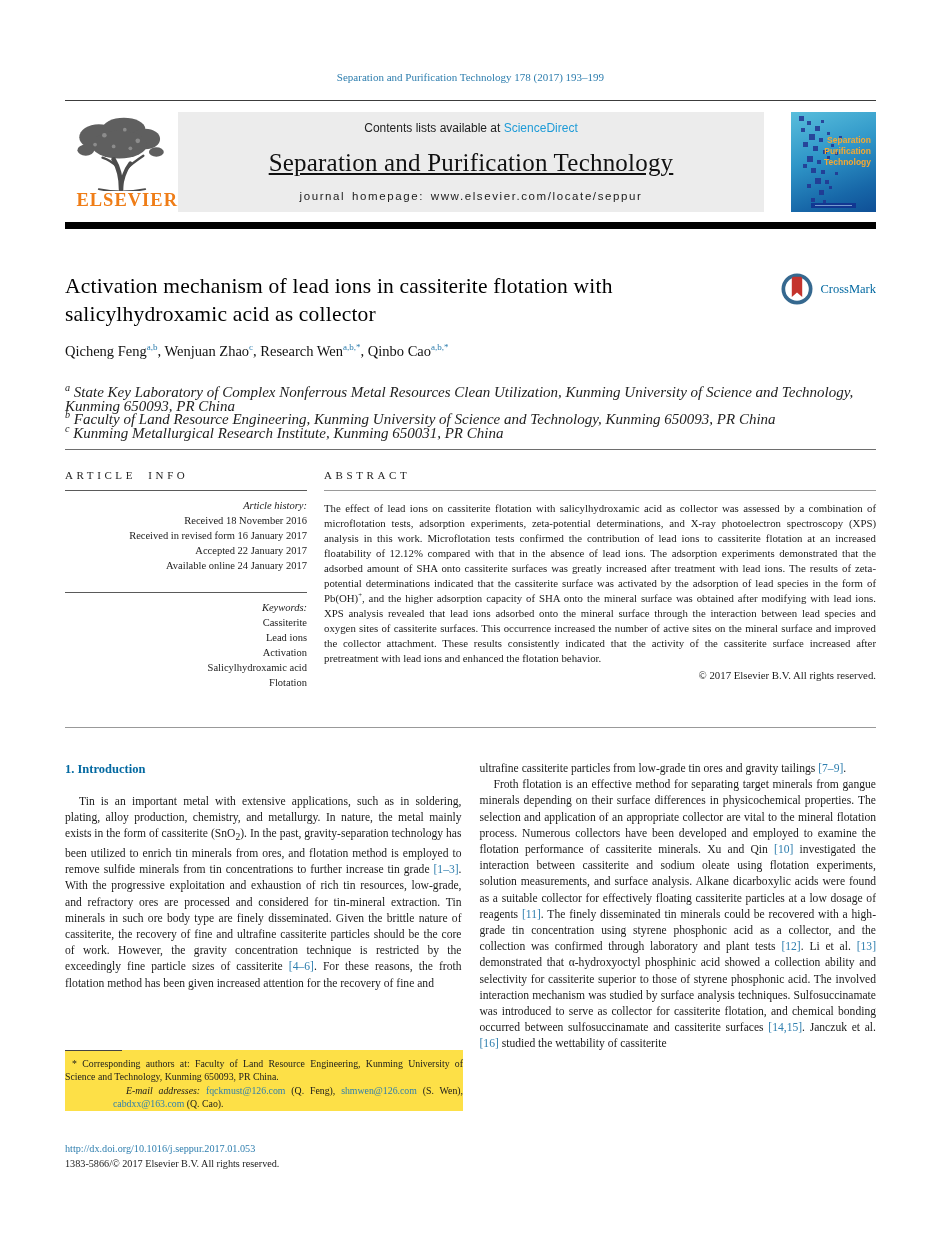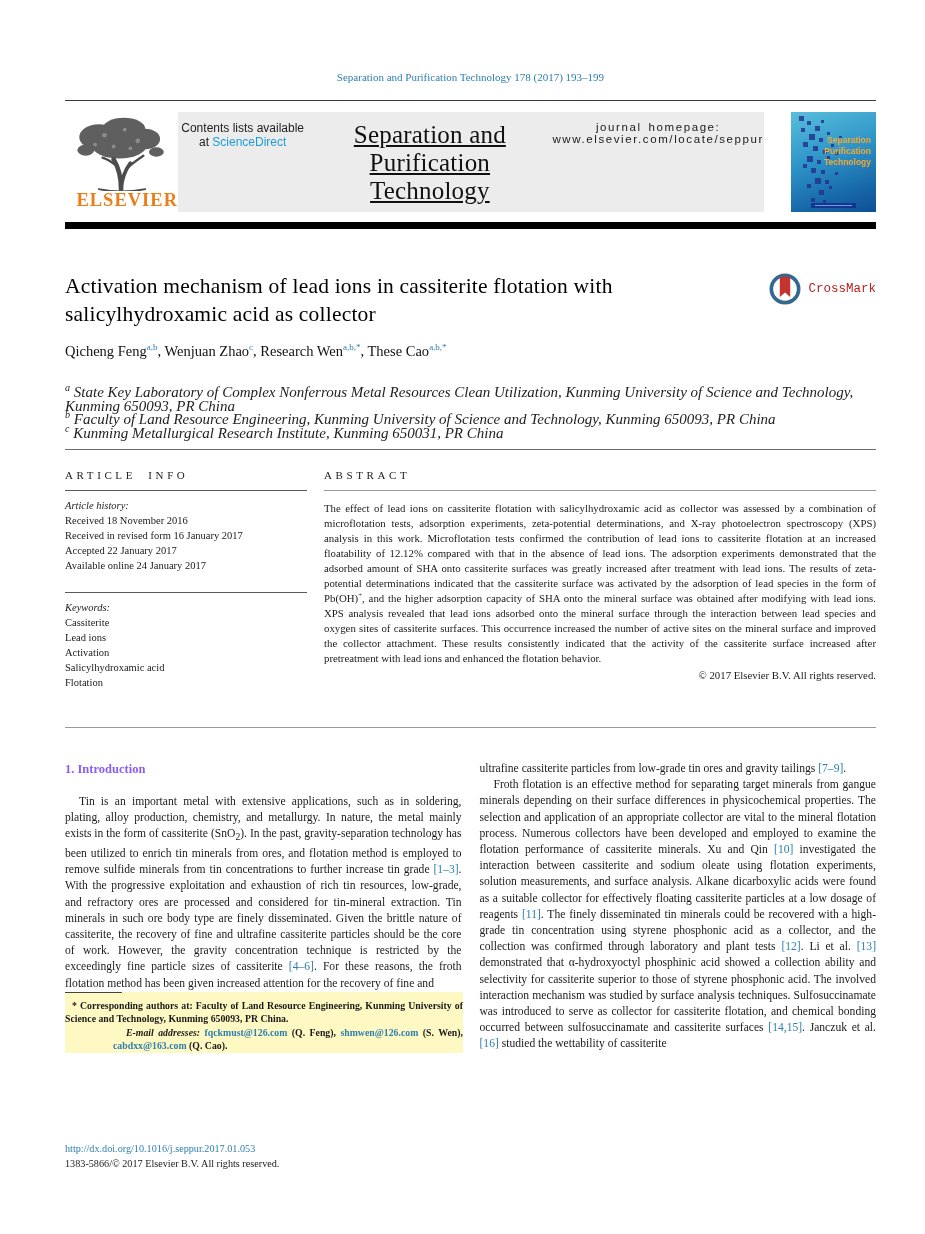--- a/index.html
+++ b/index.html
@@ -13,75 +13,75 @@
 
   .rule{border:0;border-top:1px solid #3c3c3c;height:0;}
   .top-rule{margin-top:17px;}
 
   
   .header-row{display:flex;margin-top:11px;height:100px;}
   .logo-box{width:113px;position:relative;flex:none;}
   .logo-box svg{display:block;margin:1px auto 0;}
   .elsevier-text{position:absolute;left:0;bottom:1px;width:100%;text-align:right;
       font-size:18.5px;letter-spacing:1px;color:#ef7d17;font-weight:600;}
-  .gray-box{flex:none;width:586px;background:#ececec;display:flex;flex-direction:row;
-      justify-content:space-between;text-align:center;padding:9px 0 10px;box-sizing:border-box;}
+  .gray-box{flex:none;width:586px;background:#ececec;display:flex;flex-direction:column;
+      justify-content:space-between;text-align:center;padding:9px 12px 10px;box-sizing:border-box;}
   .contents-line{font-family:"Liberation Sans","DejaVu Sans",sans-serif;font-size:12px;color:#222;}
   .sd-link{color:#1e9bd7;}
   .journal-title{font-size:25px;color:#111;letter-spacing:.2px;text-decoration:underline;}
   .homepage-line{font-family:"Liberation Sans","DejaVu Sans",sans-serif;font-size:11.5px;
       letter-spacing:1.6px;word-spacing:2px;color:#1a1a1a;}
   .cover{width:85px;height:100px;margin-left:auto;position:relative;flex:none;overflow:hidden;
       background:linear-gradient(160deg,#59bedc 0%,#2f96c8 42%,#1767a8 78%,#0f4f96 100%);}
   .cover svg{position:absolute;left:0;top:0;}
   .cover-text{position:absolute;top:23px;right:5px;text-align:right;
       font-family:"Liberation Sans","DejaVu Sans",sans-serif;font-weight:bold;
       font-size:8.5px;line-height:11px;color:#f6a832;}
 
   .black-bar{margin-top:10px;height:7px;background:#000;}
 
   
   .title{margin:43px 0 0;font-size:21.5px;font-weight:400;line-height:28px;
       letter-spacing:.2px;color:#000;max-width:680px;}
   .crossmark{position:absolute;top:272px;right:0;display:flex;align-items:center;gap:6px;}
-  .cm-text{font-size:12.5px;color:#b91c1c;font-family:Liberation Mono, monospace;}
+  .cm-text{font-size:12.5px;color:#0369a1;}
   .authors{margin-top:15px;font-size:14.5px;color:#111;}
   sup{font-size:62%;vertical-align:super;line-height:0;}
   .authors sup{color:#2e7eae;}
   .affiliations{margin-top:26px;font-style:italic;font-size:15px;line-height:13.5px;color:#222;}
   .affil sup{font-size:68%;}
 
   .wide-rule{margin-top:9px;border-top:1px solid #6e6e6e;}
 
   
   .two-col{display:flex;}
   .info-col{width:242px;flex:none;padding-top:19px;}
   .abs-col{flex:1;margin-left:17px;padding-top:19px;}
   .col-heading{font-size:11px;letter-spacing:3.6px;word-spacing:6px;color:#222;}
   .head-rule{border-top:1px solid #5a5a5a;margin-top:9px;}
   .head-rule.light{border-top:1px solid #9a9a9a;}
-  .info-block{font-size:10.5px;line-height:15px;padding:7px 0 10px;}
+  .info-block{font-size:10.5px;line-height:15px;padding:7px 0 10px;text-align:right;}
   .ital{font-style:italic;}
   .abs-text{margin:10px 0 0;font-size:10.8px;line-height:15px;text-align:justify;}
   .abs-copy{text-align:right;font-size:10.8px;margin-top:3px;}
 
   .mid-rule{margin-top:27px;border-top:1px solid #999;}
 
   
   .body-cols{display:flex;gap:18px;margin-top:33px;height:376px;overflow:hidden;}
   .col{width:396.5px;flex:none;}
   .col-left{height:308px;overflow:hidden;}
-  .col h2{font-size:12.5px;margin:1px 0 17px;color:#8b5cf6;}
+  .col h2{font-size:12.5px;margin:1px 0 17px;color:#0369a1;}
   .body-p{margin:0;font-size:11.6px;line-height:16.2px;text-align:justify;}
   .body-p.indent{text-indent:14px;}
   .link{color:#2e7eae;}
 
   
-  .footnote{position:absolute;left:0;top:992px;width:398px;background:#fef9c3;
-      font-size:9.8px;line-height:13.4px;text-align:justify;font-weight:bold;}
+  .footnote{position:absolute;left:0;top:1050px;width:398px;background:#fde047;
+      font-size:9.8px;line-height:13.4px;text-align:justify;}
   .fn-rule{width:57px;border-top:1px solid #444;margin-bottom:6px;}
   .fn-p{margin:0;}
   .fn-p.first{text-indent:7px;}
   .fn-p.second{text-indent:13px;margin-left:48px;}
   .doi-block{position:absolute;left:0;top:1142px;font-size:10.2px;line-height:14.5px;}
 </style>
 </head>
 <body>
 
 <div class="page">
@@ -179,21 +179,21 @@
   <div class="crossmark">
     <svg width="34" height="34" viewBox="0 0 34 34">
       <circle cx="17" cy="17" r="15.5" fill="#35688f"></circle>
       <circle cx="17" cy="17" r="11.8" fill="#ffffff"></circle>
       <path d="M11.8 6.5 Q11.8 4.8 13.5 4.8 H20.5 Q22.2 4.8 22.2 6.5 V25 L17 20.6 L11.8 25 Z" fill="#c4332d"></path>
     </svg>
     <span class="cm-text">CrossMark</span>
   </div>
 
   <div class="authors">
-    <span class="author"><span>Qicheng Feng</span><sup>a,b</sup><span>, </span></span><span class="author"><span>Wenjuan Zhao</span><sup>c</sup><span>, </span></span><span class="author"><span>Research Wen</span><sup>a,b,*</sup><span>, </span></span><span class="author"><span>These Cao</span><sup>a,b,*</sup><span></span></span>
+    <span class="author"><span>Qicheng Feng</span><sup>a,b</sup><span>, </span></span><span class="author"><span>Wenjuan Zhao</span><sup>c</sup><span>, </span></span><span class="author"><span>Research Wen</span><sup>a,b,*</sup><span>, </span></span><span class="author"><span>Qinbo Cao</span><sup>a,b,*</sup><span></span></span>
   </div>
 
   <div class="affiliations">
     <div class="affil"><sup>a</sup> <span>State Key Laboratory of Complex Nonferrous Metal Resources Clean Utilization, Kunming University of Science and Technology, Kunming 650093, PR China</span></div>
     <div class="affil"><sup>b</sup> <span>Faculty of Land Resource Engineering, Kunming University of Science and Technology, Kunming 650093, PR China</span></div>
     <div class="affil"><sup>c</sup> <span>Kunming Metallurgical Research Institute, Kunming 650031, PR China</span></div>
   </div>
 
   <div class="rule wide-rule"></div>
 

